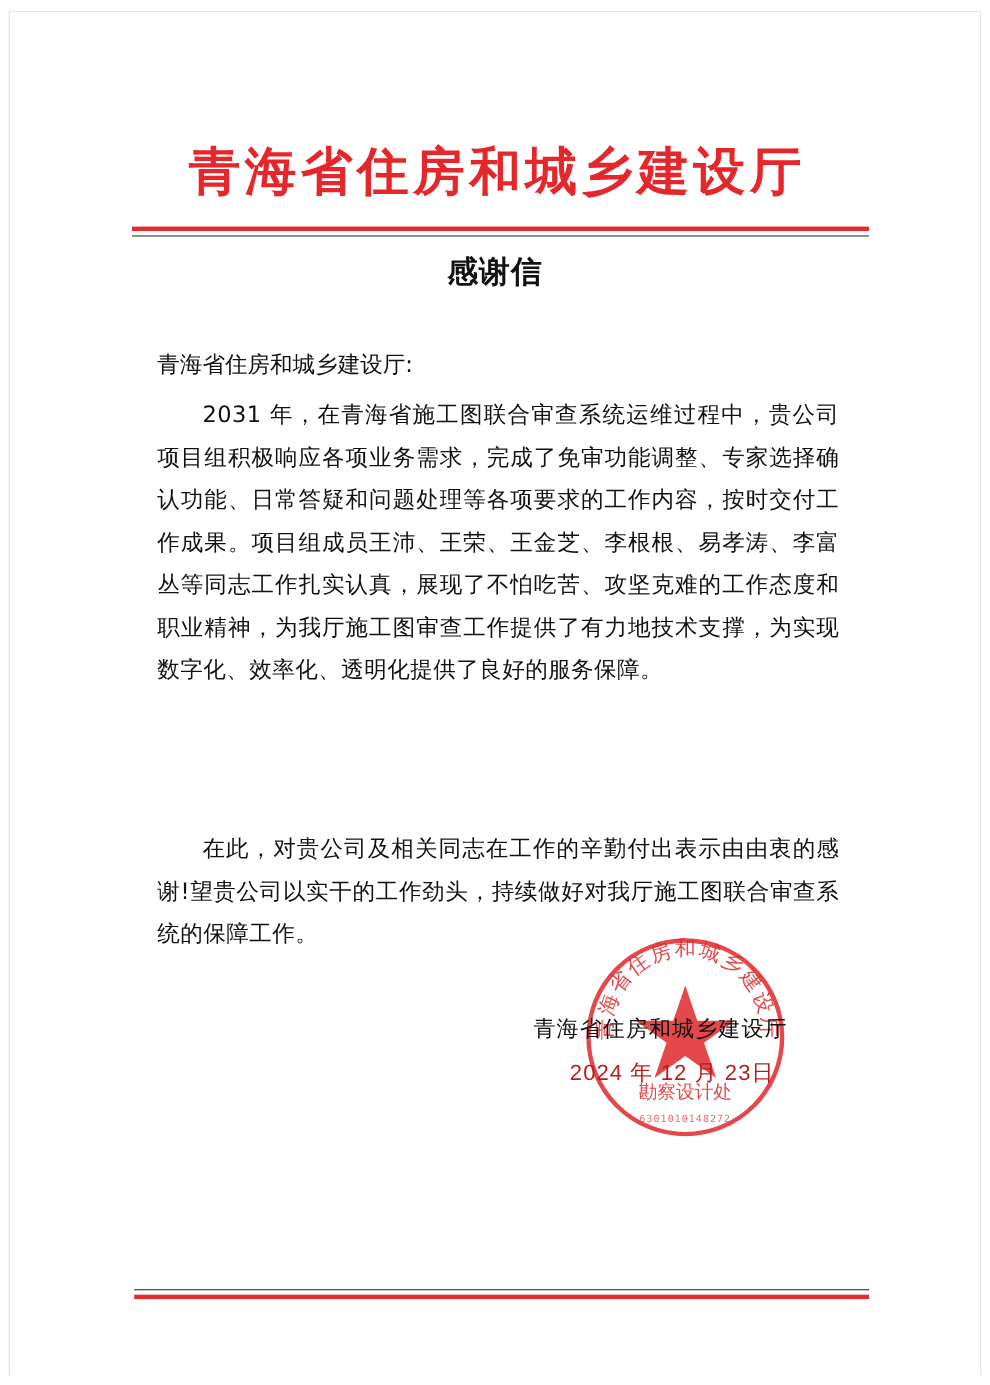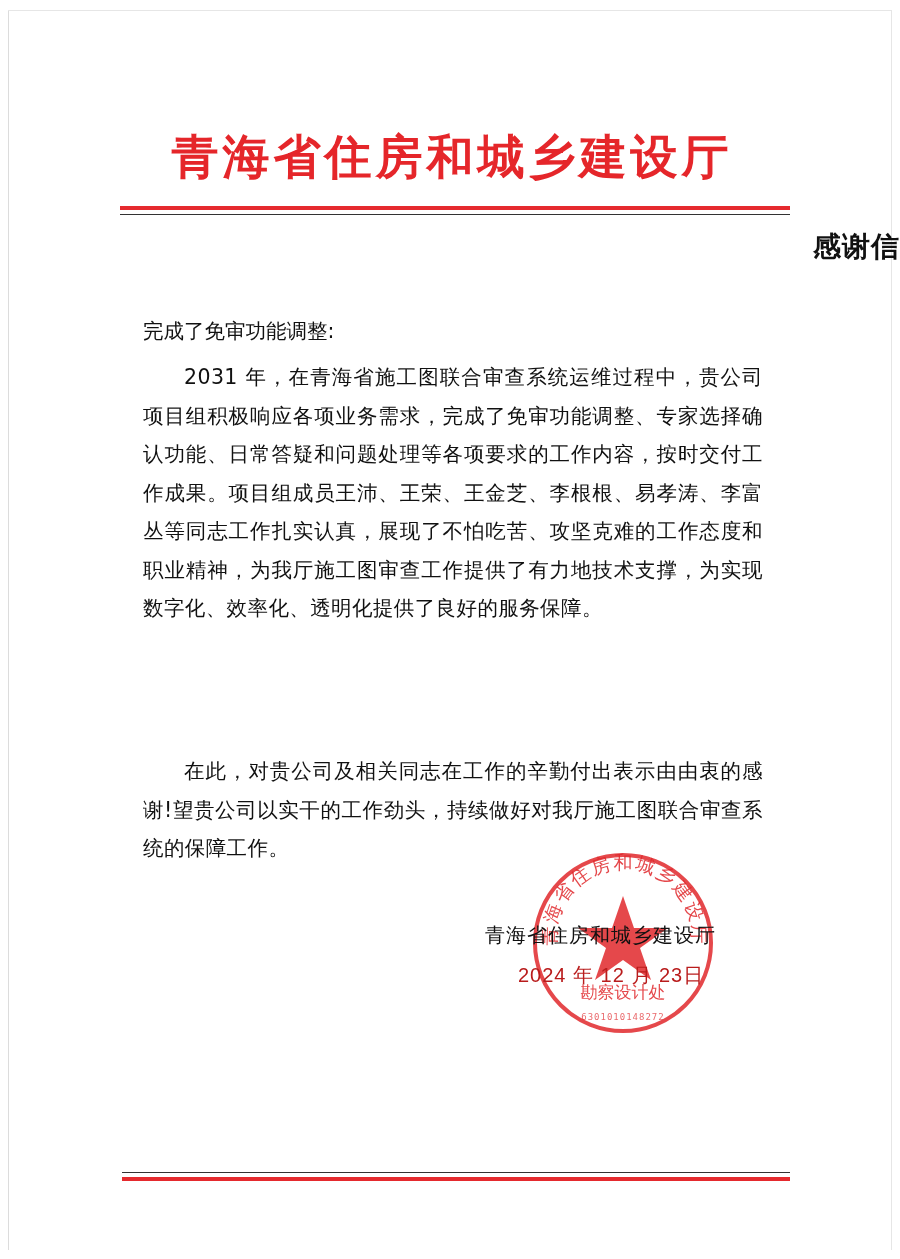--- a/index.html
+++ b/index.html
@@ -11,21 +11,21 @@
   .page-edge-right { position: absolute; right: 8px; top: 10px; width: 1px; height: 1240px; background: #e6e6e6; }
   .page-edge-top { position: absolute; left: 8px; top: 10px; width: 884px; height: 1px; background: #e6e6e6; }
   .header-title {
     position: absolute; left: 122px; top: 127px; width: 660px;
     text-align: center; color: #e5262a; font-size: 47px; font-weight: bold;
     letter-spacing: 4px; font-family: "DejaVu Serif", serif; line-height: 60px;
   }
   .rule-red-top { position: absolute; left: 120px; top: 206px; width: 670px; height: 4px; background: #e52a2e; }
   .rule-black-top { position: absolute; left: 120px; top: 214px; width: 670px; height: 1px; background: #333; }
   .letter-title {
-    position: absolute; left: 0; width: 900px; top: 228px; text-align: right;
+    position: absolute; left: 0; width: 900px; top: 228px; text-align: center;
     font-size: 28px; font-weight: bold; color: #111; font-family: "DejaVu Sans", sans-serif; letter-spacing: 1px;
   }
   .body-text {
     position: absolute; left: 143px; width: 620px; color: #111;
     font-size: 20.5px; line-height: 38.5px; font-family: "DejaVu Sans", sans-serif;
   }
   .salutation { top: 312px; }
   .para1 { top: 358px; text-indent: 41px; text-align: justify; letter-spacing: 0.4px; }
   .para2 { top: 752px; text-indent: 41px; text-align: justify; letter-spacing: 0.4px; }
   .seal {
@@ -48,21 +48,21 @@
 <div class="page-edge-left"></div>
 <div class="page-edge-right"></div>
 <div class="page-edge-top"></div>
 
 <div class="header-title">青海省住房和城乡建设厅</div>
 <div class="rule-red-top"></div>
 <div class="rule-black-top"></div>
 
 <div class="letter-title">感谢信</div>
 
-<div class="body-text salutation">完成了免审功能调整:</div>
+<div class="body-text salutation">青海省住房和城乡建设厅:</div>
 <div class="body-text para1">2031 年，在青海省施工图联合审查系统运维过程中，贵公司项目组积极响应各项业务需求，完成了免审功能调整、专家选择确认功能、日常答疑和问题处理等各项要求的工作内容，按时交付工作成果。项目组成员王沛、王荣、王金芝、李根根、易孝涛、李富丛等同志工作扎实认真，展现了不怕吃苦、攻坚克难的工作态度和职业精神，为我厅施工图审查工作提供了有力地技术支撑，为实现数字化、效率化、透明化提供了良好的服务保障。</div>
 <div class="body-text para2">在此，对贵公司及相关同志在工作的辛勤付出表示由由衷的感谢!望贵公司以实干的工作劲头，持续做好对我厅施工图联合审查系统的保障工作。</div>
 
 <svg class="seal" viewBox="0 0 190 190">
   <defs>
     <path id="sealArc" d="M 30 105 A 68 68 0 1 1 162 105"></path>
   </defs>
   <circle cx="95" cy="95" r="88" fill="none" stroke="#e0282c" stroke-width="4" opacity="0.85"></circle>
   <text font-size="19" fill="#e0282c" opacity="0.85" font-family="DejaVu Serif, serif" letter-spacing="2">
     <textPath href="#sealArc" startOffset="50%" text-anchor="middle">青海省住房和城乡建设厅</textPath>

